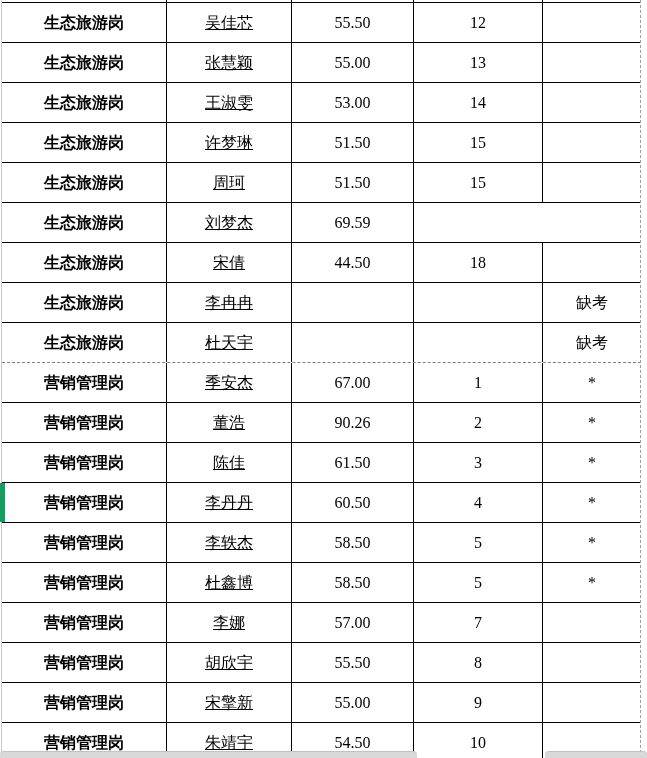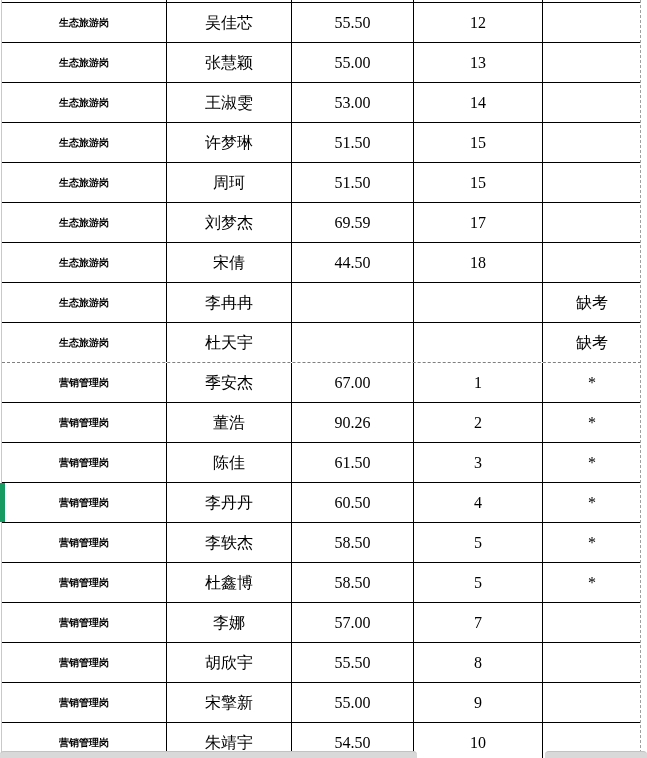--- a/index.html
+++ b/index.html
@@ -32,22 +32,22 @@
     box-sizing:border-box;
     border-right:1px solid var(--grid,#000);
     display:flex;
     align-items:center;
     justify-content:center;
     font-size:16px;
     line-height:1;
     overflow:hidden;
     white-space:nowrap;
   }
-  .c-position{width:165px;font-weight:bold;font-size:10px;font-family:"Liberation Sans","DejaVu Sans",sans-serif;text-align:right;}
-  .c-name{width:125px;}
+  .c-position{width:165px;font-weight:bold;font-size:16px;font-family:"Liberation Sans","DejaVu Sans",sans-serif;text-align:right;}
+  .c-name{width:125px;text-decoration:underline;}
   .c-score{width:122px;}
   .c-rank{width:129px;}
   .c-note{width:98px;border-right:none;text-align:right;}
   
   #v-pagebreak{
     position:absolute;
     left:640px;top:0;height:758px;width:0;
     border-left:1px dashed var(--pb-v,#9e9e9e);
   }
   
@@ -120,21 +120,20 @@
       <div class="cell c-name">周珂</div>
       <div class="cell c-score">51.50</div>
       <div class="cell c-rank">15</div>
       <div class="cell c-note"></div>
     </div>
 
     <div class="row">
       <div class="cell c-position">生态旅游岗</div>
       <div class="cell c-name">刘梦杰</div>
       <div class="cell c-score">69.59</div>
-      <div class="cell c-rank">17</div>
       <div class="cell c-note"></div>
     </div>
 
     <div class="row">
       <div class="cell c-position">生态旅游岗</div>
       <div class="cell c-name">宋倩</div>
       <div class="cell c-score">44.50</div>
       <div class="cell c-rank">18</div>
       <div class="cell c-note"></div>
     </div>

